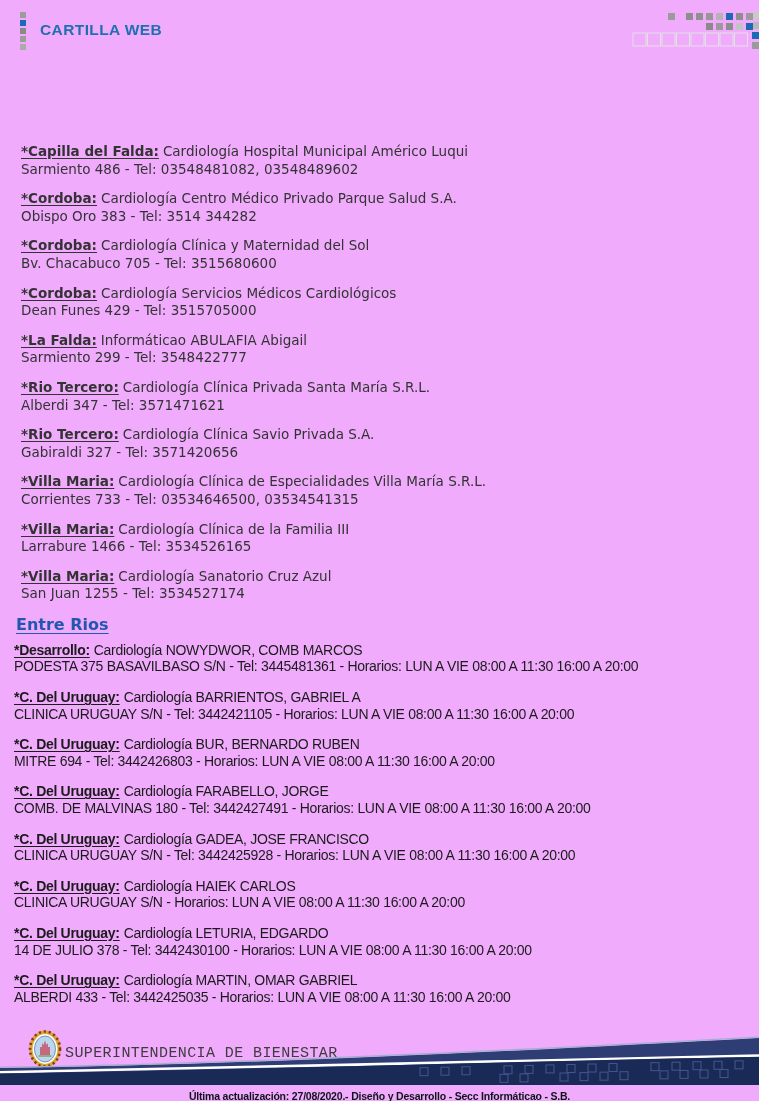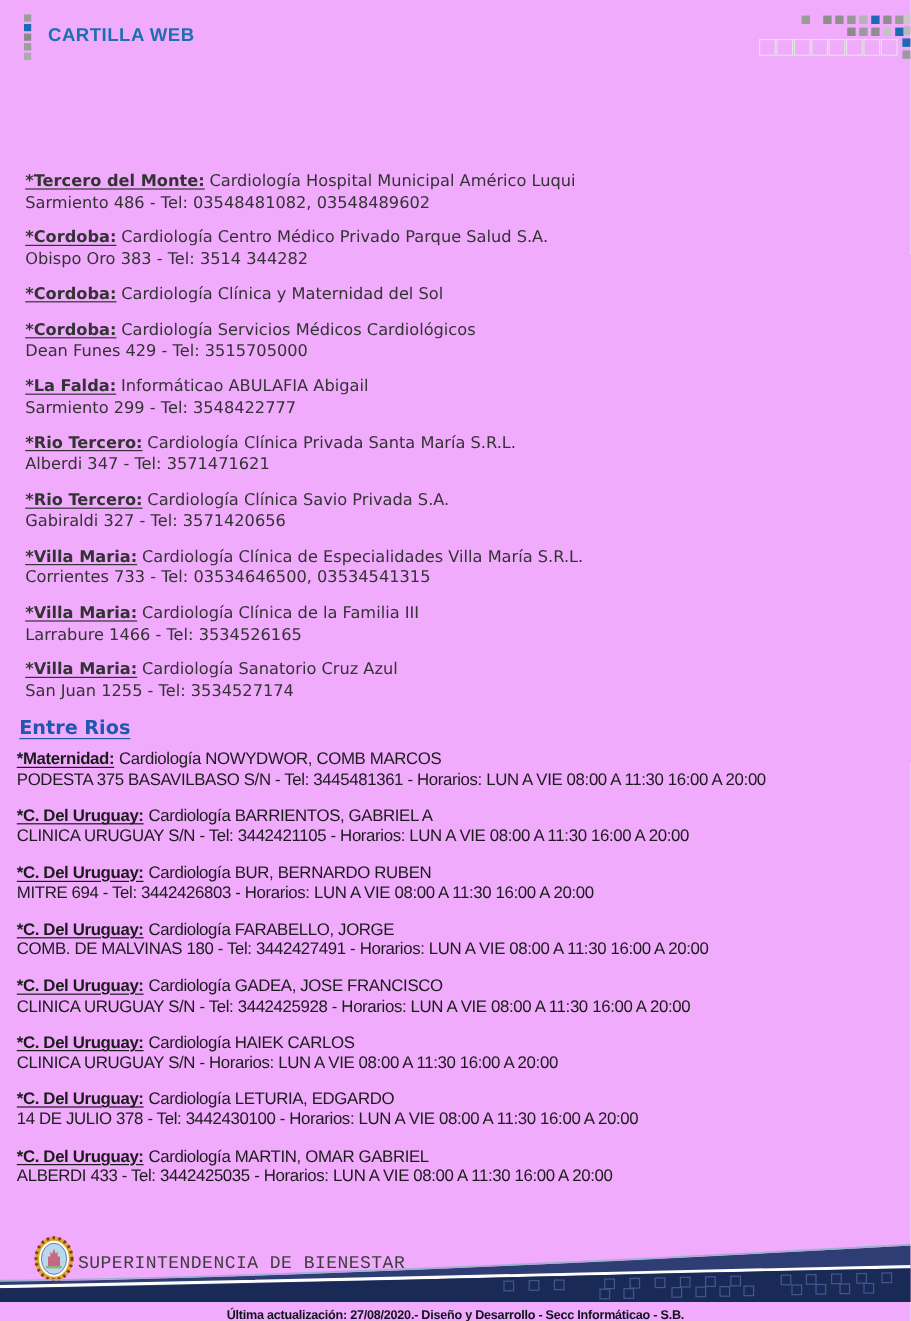--- a/index.html
+++ b/index.html
@@ -75,43 +75,43 @@
         <rect x="746" y="23" width="7" height="7" fill="#1b6ab3"></rect>
         <rect x="753" y="12" width="7" height="7" fill="#c9c9c9"></rect>
         <rect x="753" y="22" width="7" height="7" fill="#b8b8b8"></rect>
         <rect x="752" y="32" width="7" height="7" fill="#1b6ab3"></rect>
         <rect x="752" y="42" width="7" height="7" fill="#9b9b9b"></rect>
       </svg>
   </header>
 
   <main>
     <div id="section1">
-  <p class="entry"><span class="city">*Tercero del Monte:</span><span class="info">Cardiología Hospital Municipal Américo Luqui</span><br><span class="details">Sarmiento 486 - Tel: 03548481082, 03548489602</span></p>
+  <p class="entry"><span class="city">*Capilla del Falda:</span><span class="info">Cardiología Hospital Municipal Américo Luqui</span><br><span class="details">Sarmiento 486 - Tel: 03548481082, 03548489602</span></p>
 
   <p class="entry"><span class="city">*Cordoba:</span><span class="info">Cardiología Centro Médico Privado Parque Salud S.A.</span><br><span class="details">Obispo Oro 383 - Tel: 3514 344282</span></p>
 
-  <p class="entry"><span class="city">*Cordoba:</span><span class="info">Cardiología Clínica y Maternidad del Sol</span><br></p>
+  <p class="entry"><span class="city">*Cordoba:</span><span class="info">Cardiología Clínica y Maternidad del Sol</span><br><span class="details">Bv. Chacabuco 705 - Tel: 3515680600</span></p>
 
   <p class="entry"><span class="city">*Cordoba:</span><span class="info">Cardiología Servicios Médicos Cardiológicos</span><br><span class="details">Dean Funes 429 - Tel: 3515705000</span></p>
 
   <p class="entry"><span class="city">*La Falda:</span><span class="info">Informáticao ABULAFIA Abigail</span><br><span class="details">Sarmiento 299 - Tel: 3548422777</span></p>
 
   <p class="entry"><span class="city">*Rio Tercero:</span><span class="info">Cardiología Clínica Privada Santa María S.R.L.</span><br><span class="details">Alberdi 347 - Tel: 3571471621</span></p>
 
   <p class="entry"><span class="city">*Rio Tercero:</span><span class="info">Cardiología Clínica Savio Privada S.A.</span><br><span class="details">Gabiraldi 327 - Tel: 3571420656</span></p>
 
   <p class="entry"><span class="city">*Villa Maria:</span><span class="info">Cardiología Clínica de Especialidades Villa María S.R.L.</span><br><span class="details">Corrientes 733 - Tel: 03534646500, 03534541315</span></p>
 
   <p class="entry"><span class="city">*Villa Maria:</span><span class="info">Cardiología Clínica de la Familia III</span><br><span class="details">Larrabure 1466 - Tel: 3534526165</span></p>
 
   <p class="entry"><span class="city">*Villa Maria:</span><span class="info">Cardiología Sanatorio Cruz Azul</span><br><span class="details">San Juan 1255 - Tel: 3534527174</span></p>
 </div>
     <h2 class="section-title">Entre Rios</h2>
     <div id="section2">
-  <p class="entry"><span class="city">*Maternidad:</span><span class="info">Cardiología NOWYDWOR, COMB MARCOS</span><br><span class="details">PODESTA 375 BASAVILBASO S/N - Tel: 3445481361 - Horarios: LUN A VIE 08:00 A 11:30 16:00 A 20:00</span></p>
+  <p class="entry"><span class="city">*Desarrollo:</span><span class="info">Cardiología NOWYDWOR, COMB MARCOS</span><br><span class="details">PODESTA 375 BASAVILBASO S/N - Tel: 3445481361 - Horarios: LUN A VIE 08:00 A 11:30 16:00 A 20:00</span></p>
 
   <p class="entry"><span class="city">*C. Del Uruguay:</span><span class="info">Cardiología BARRIENTOS, GABRIEL A</span><br><span class="details">CLINICA URUGUAY S/N - Tel: 3442421105 - Horarios: LUN A VIE 08:00 A 11:30 16:00 A 20:00</span></p>
 
   <p class="entry"><span class="city">*C. Del Uruguay:</span><span class="info">Cardiología BUR, BERNARDO RUBEN</span><br><span class="details">MITRE 694 - Tel: 3442426803 - Horarios: LUN A VIE 08:00 A 11:30 16:00 A 20:00</span></p>
 
   <p class="entry"><span class="city">*C. Del Uruguay:</span><span class="info">Cardiología FARABELLO, JORGE</span><br><span class="details">COMB. DE MALVINAS 180 - Tel: 3442427491 - Horarios: LUN A VIE 08:00 A 11:30 16:00 A 20:00</span></p>
 
   <p class="entry"><span class="city">*C. Del Uruguay:</span><span class="info">Cardiología GADEA, JOSE FRANCISCO</span><br><span class="details">CLINICA URUGUAY S/N - Tel: 3442425928 - Horarios: LUN A VIE 08:00 A 11:30 16:00 A 20:00</span></p>
 
   <p class="entry"><span class="city">*C. Del Uruguay:</span><span class="info">Cardiología HAIEK CARLOS</span><br><span class="details">CLINICA URUGUAY S/N - Horarios: LUN A VIE 08:00 A 11:30 16:00 A 20:00</span></p>

